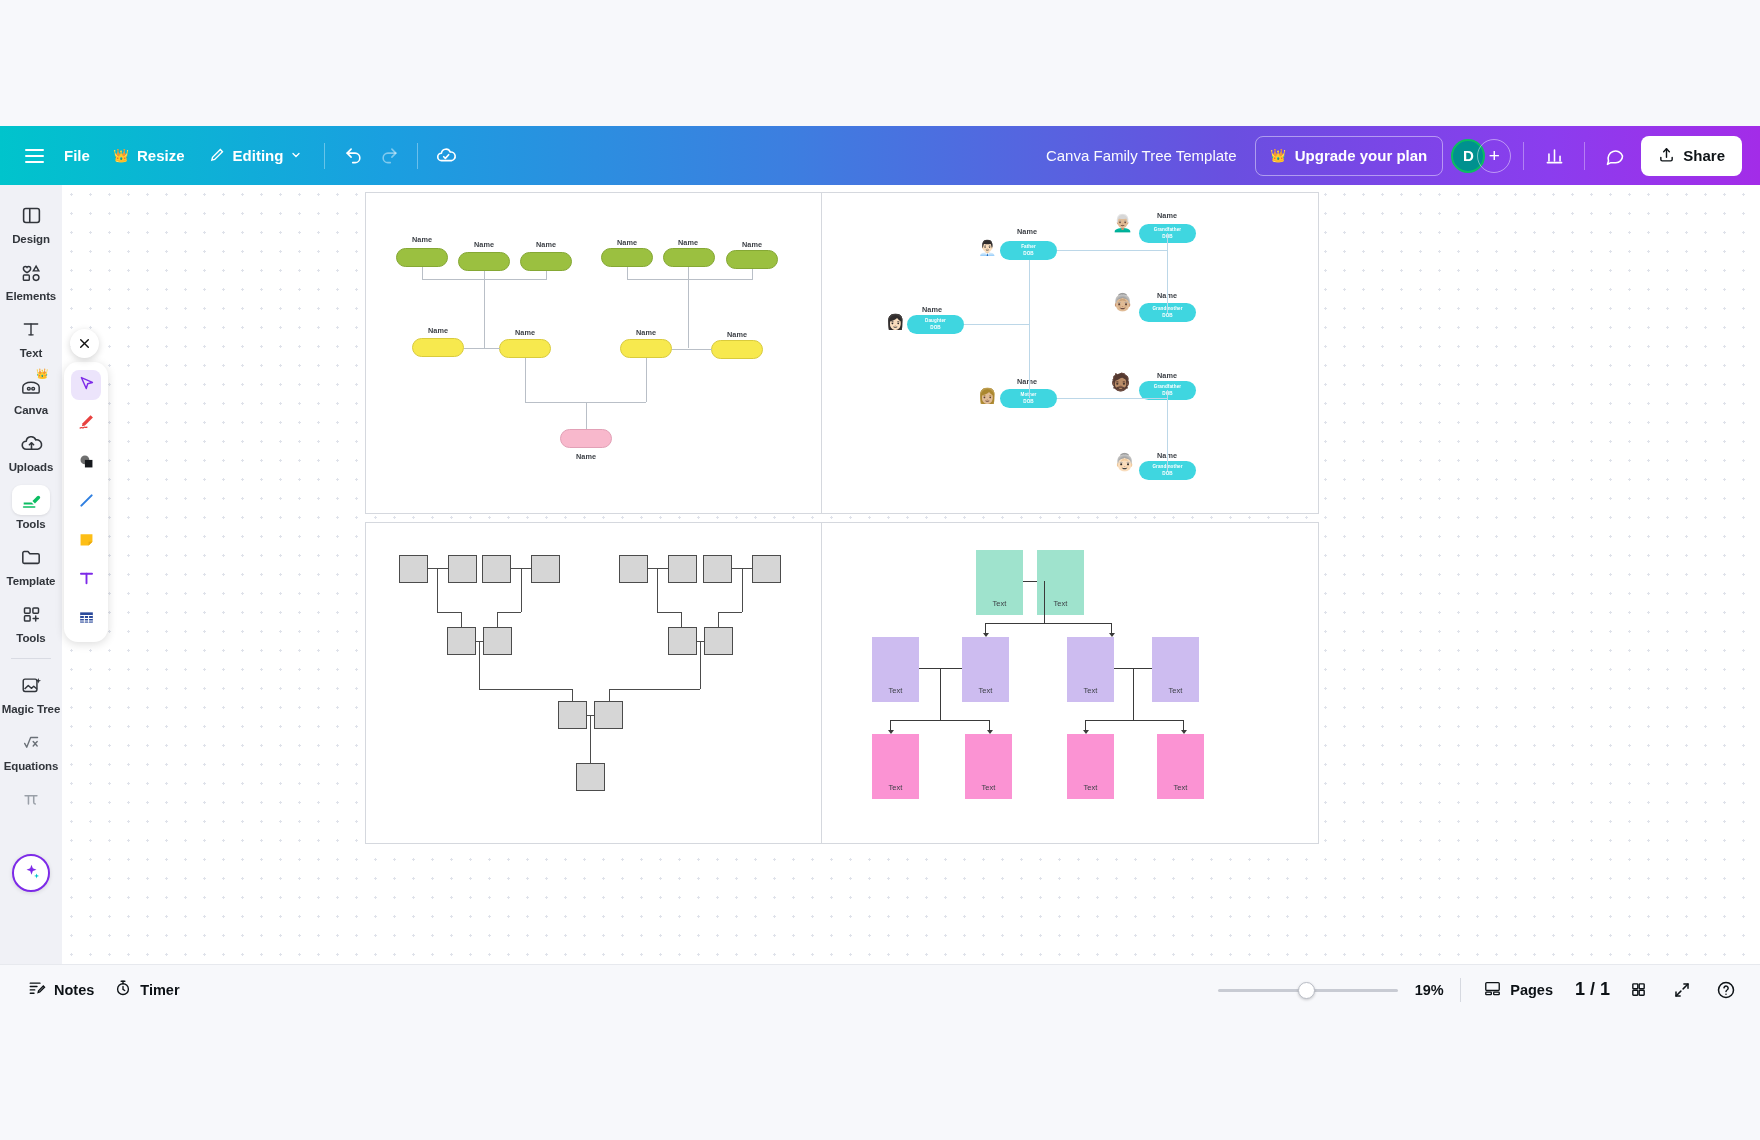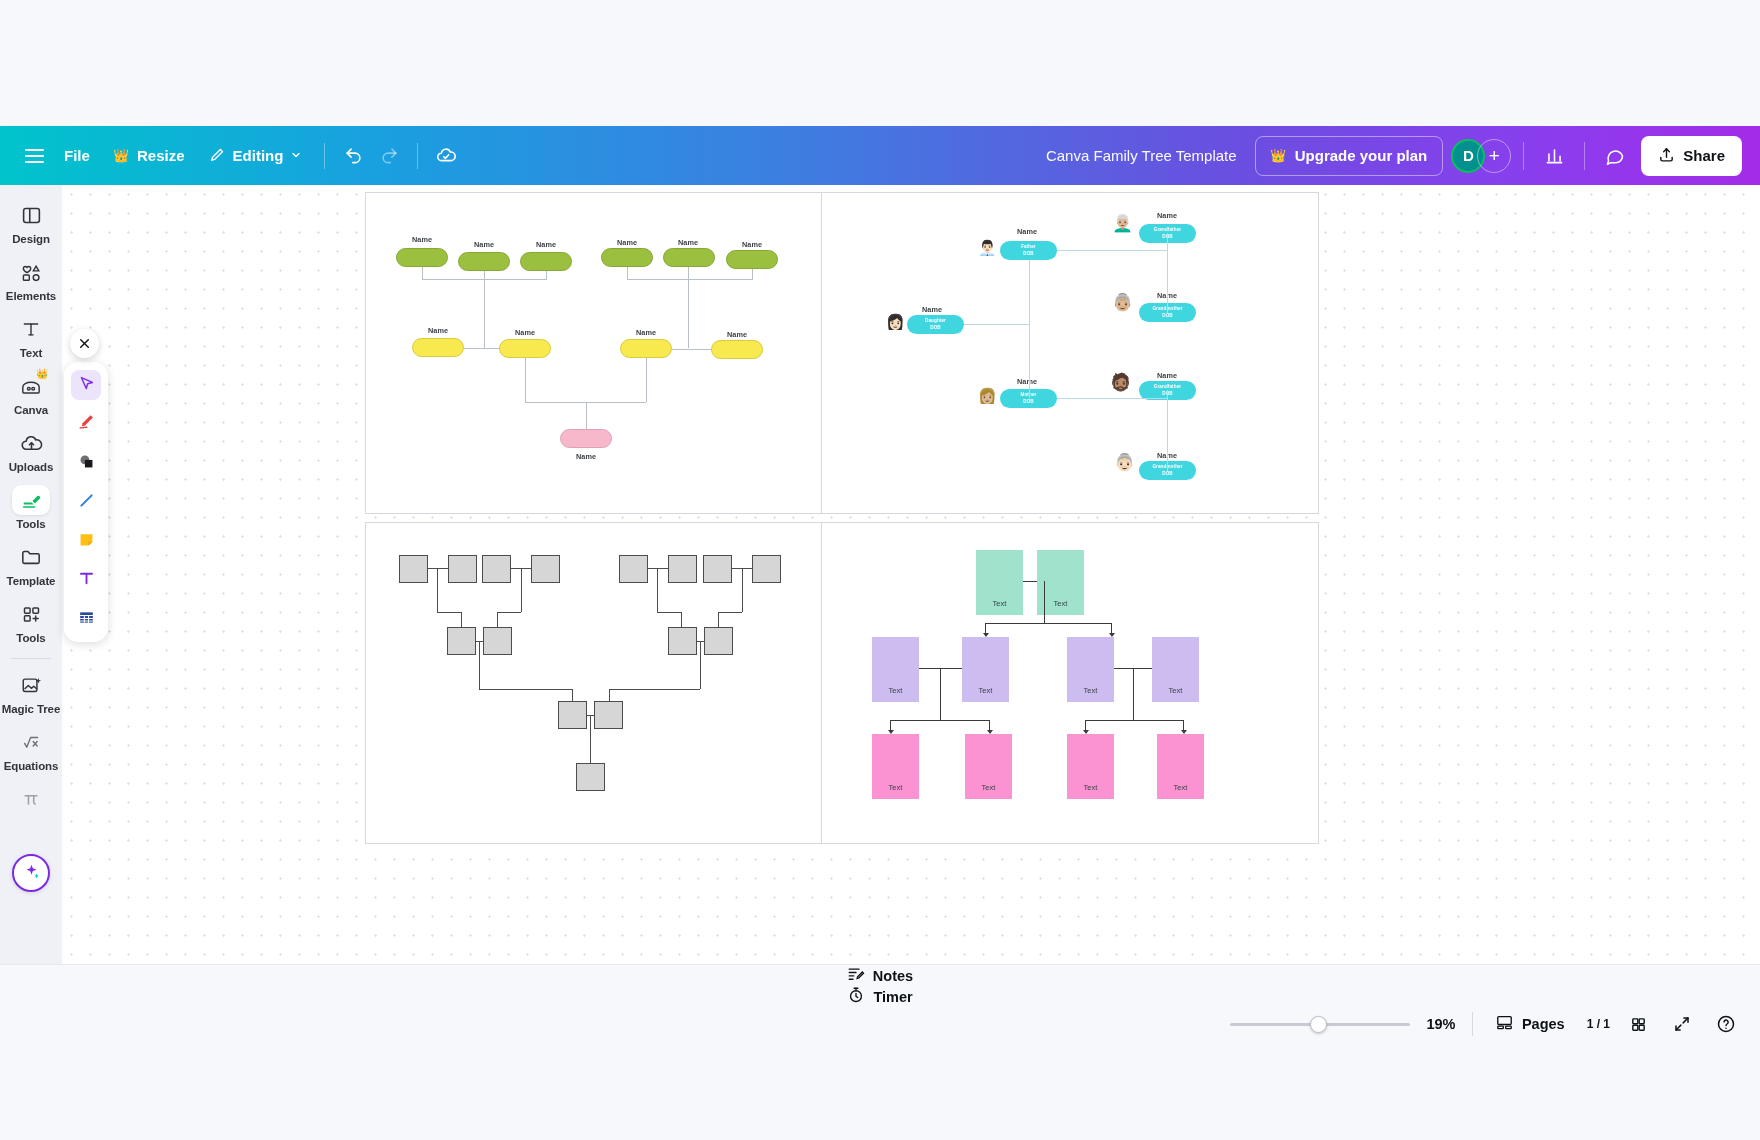--- a/index.html
+++ b/index.html
@@ -168,36 +168,35 @@
     position:absolute; width:0; height:0;
     border-left:3px solid transparent; border-right:3px solid transparent;
     border-top:4.5px solid #3a3a3a;
   }
 
   
   .bottombar {
     position:absolute; left:0; top:964px; width:1760px; height:50px;
     background:#f7f8fb; display:flex; align-items:center; padding:0 18px;
     border-top:1px solid #e7e9ee;
-    flex-direction:column;
   }
   .bb-btn {
     display:flex; align-items:center; gap:8px; height:34px; padding:0 10px;
     border-radius:6px; font-size:14.5px; font-weight:600; color:#0d1216; cursor:pointer;
   }
   .bb-right { margin-left:auto; display:flex; align-items:center; gap:12px; }
   .slider { width:180px; height:18px; position:relative; cursor:pointer; }
   .slider .track { position:absolute; left:0; top:8px; width:180px; height:3px; background:#c8cbd3; border-radius:2px; }
   .slider .knob { position:absolute; left:80px; top:1px; width:17px; height:17px; border-radius:50%;
                   background:#fff; border:1px solid #b9bdc6; box-shadow:0 1px 3px rgba(0,0,0,.2); }
   .zoomval { font-size:14.5px; font-weight:700; color:#0d1216; min-width:38px; text-align:center; }
   .bb-sep { width:1px; height:24px; background:#d6d9e0; }
   .bb-ico { width:32px; height:32px; display:flex; align-items:center; justify-content:center;
             border-radius:6px; cursor:pointer; color:#0d1216; }
-  .pagecount { font-size:12px; font-weight:700; color:#0d1216; }
+  .pagecount { font-size:18px; font-weight:700; color:#0d1216; }
 </style>
 </head>
 <body>
 
 <div class="app">
 
   <div class="letterbox-top"></div>
   <div class="letterbox-bot"></div>
 
   <div class="topbar">

